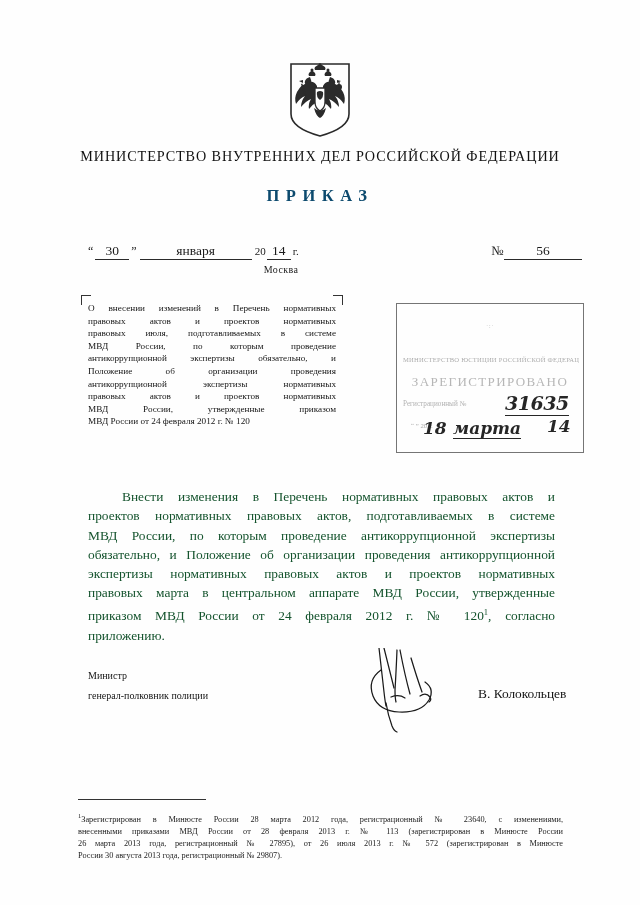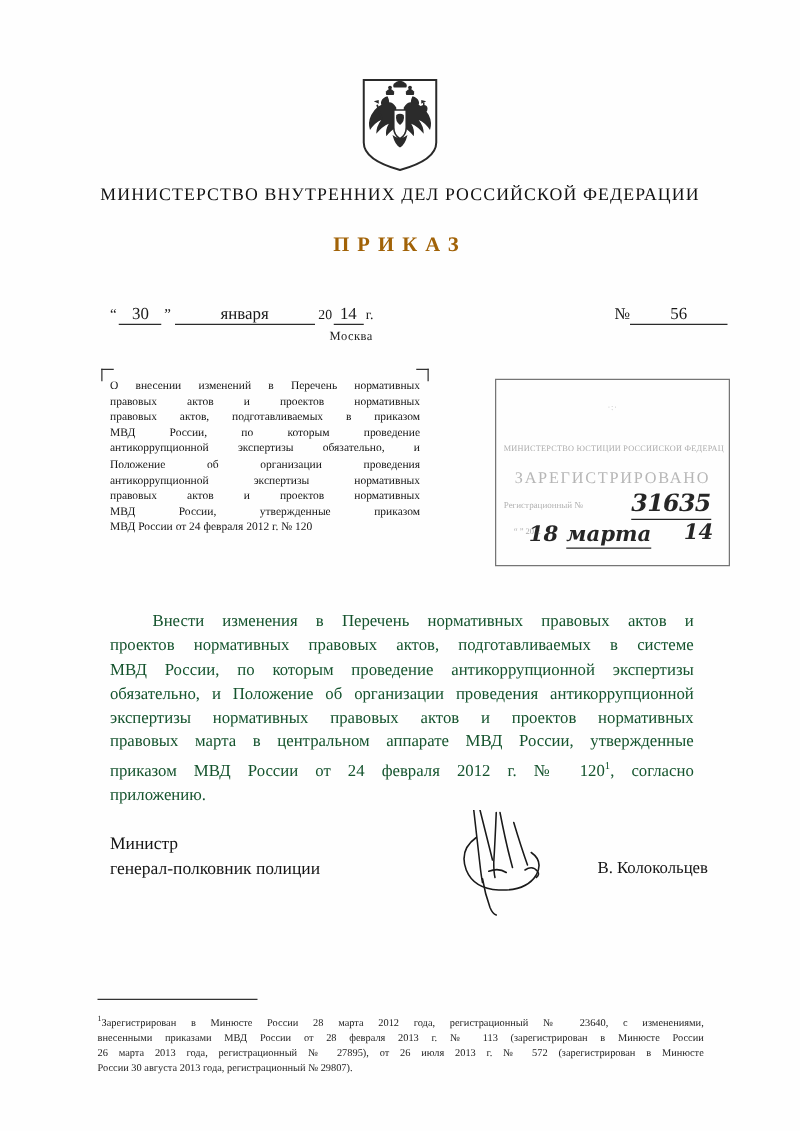--- a/index.html
+++ b/index.html
@@ -51,21 +51,21 @@
   }
   .order-word {
     position: absolute;
     left: 0;
     right: 0;
     top: 186px;
     text-align: center;
     font-size: 16.5px;
     font-weight: bold;
     letter-spacing: 6.5px;
-    color: #a16207;
+    color: #0c4a6e;
   }
 
   
   .datenum {
     position: absolute;
     left: 88px;
     right: 58px;
     top: 243px;
     height: 20px;
     font-size: 13.5px;
@@ -283,21 +283,21 @@
   }
   .body-text .bl.last { text-align-last: left; }
   .body-text .indent { display: inline-block; width: 34px; }
   sup.fn { font-size: 8.5px; vertical-align: super; }
 
   
   .sig-role {
     position: absolute;
     left: 88px;
     top: 666px;
-    font-size: 14px;
+    font-size: 10px;
     line-height: 19.5px;
     color: #141414;
   }
   .sig-name {
     position: absolute;
     left: 478px;
     top: 686px;
     font-size: 13.4px;
     color: #141414;
     white-space: nowrap;
@@ -397,21 +397,21 @@
     </div>
   </div>
 
   <div class="city">Москва</div>
 
   <div class="subject-block">
     <span class="corner tl"></span>
     <span class="corner tr"></span>
     <span class="subject-line">О внесении изменений в Перечень нормативных</span>
     <span class="subject-line">правовых актов и проектов нормативных</span>
-    <span class="subject-line">правовых актов, подготавливаемых в приказом</span>
+    <span class="subject-line">правовых июля, подготавливаемых в системе</span>
     <span class="subject-line">МВД России, по которым проведение</span>
     <span class="subject-line">антикоррупционной экспертизы обязательно, и</span>
     <span class="subject-line">Положение об организации проведения</span>
     <span class="subject-line">антикоррупционной экспертизы нормативных</span>
     <span class="subject-line">правовых актов и проектов нормативных</span>
     <span class="subject-line">МВД России, утвержденные приказом</span>
     <span class="subject-line last">МВД России от 24 февраля 2012 г. № 120</span>
   </div>
 
   <div class="stamp">

